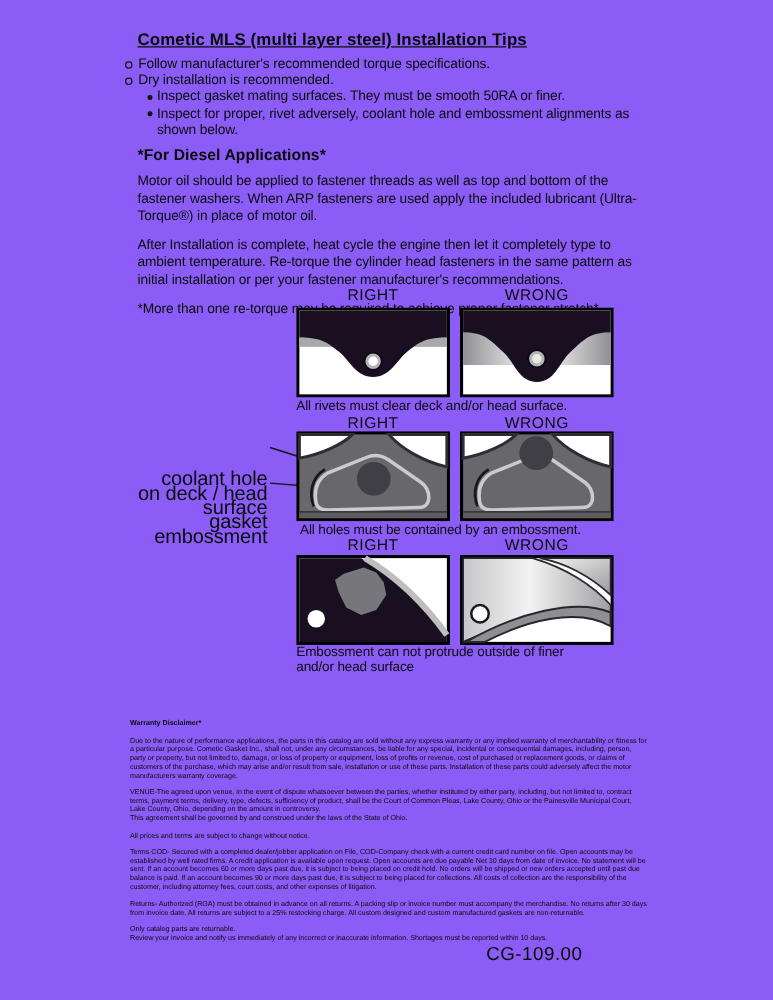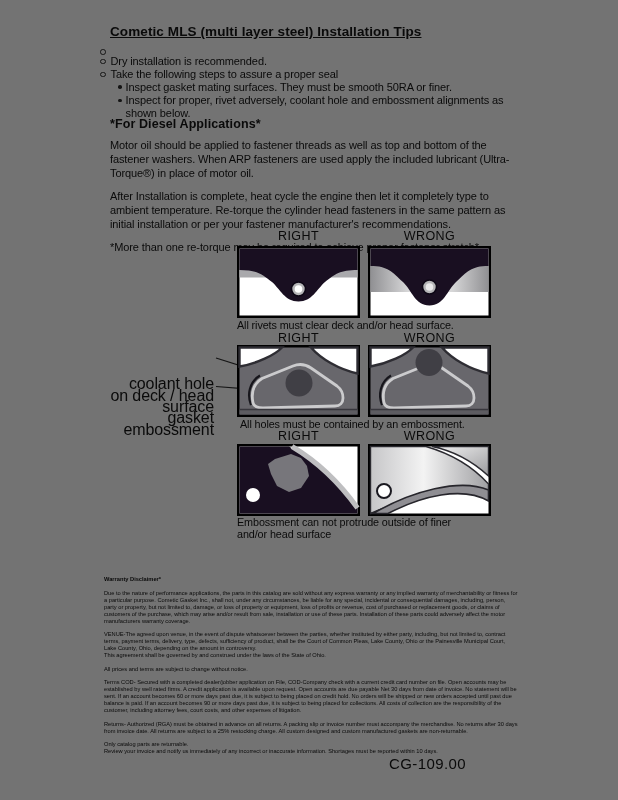--- a/index.html
+++ b/index.html
@@ -1,17 +1,17 @@
 <!DOCTYPE html>
 <html><head>
 <meta charset="utf-8">
 <style>
   html,body{margin:0;padding:0;background:#e8e8e8;}
   .page{
-    position:relative;width:618px;height:800px;background:#737373;
+    position:relative;width:618px;height:800px;background:#8b5cf6;
     font-family:"Liberation Sans","DejaVu Sans",sans-serif;color:#0a0a0a;
     overflow:hidden;margin:0 auto;
   }
   .abs{position:absolute;}
   .title{
     left:110px;top:24px;font-size:13.5px;font-weight:bold;
     text-decoration:underline;letter-spacing:.1px;white-space:nowrap;
   }
   .tips{left:100px;top:45px;width:430px;font-size:11px;line-height:13.2px;letter-spacing:-.1px;}
   .b-row{display:flex;align-items:flex-start;}
@@ -34,28 +34,25 @@
 </head>
 <body>
 
 <div class="page">
 
   <div class="abs title">Cometic MLS (multi layer steel) Installation Tips</div>
 
   <div class="abs tips">
     <div class="b-row">
       <span class="b-dot"></span>
+      <span>Follow manufacturer's recommended torque specifications.</span>
     </div>
     <div class="b-row">
       <span class="b-dot"></span>
       <span>Dry installation is recommended.</span>
-    </div>
-    <div class="b-row">
-      <span class="b-dot"></span>
-      <span>Take the following steps to assure a proper seal</span>
     </div>
     <div class="sb-row">
       <span class="sb-dot"></span>
       <span>Inspect gasket mating surfaces.  They must be smooth 50RA or finer.</span>
     </div>
     <div class="sb-row">
       <span class="sb-dot"></span>
       <span>Inspect for proper, rivet adversely, coolant hole and embossment alignments as shown below.</span>
     </div>
   </div>

